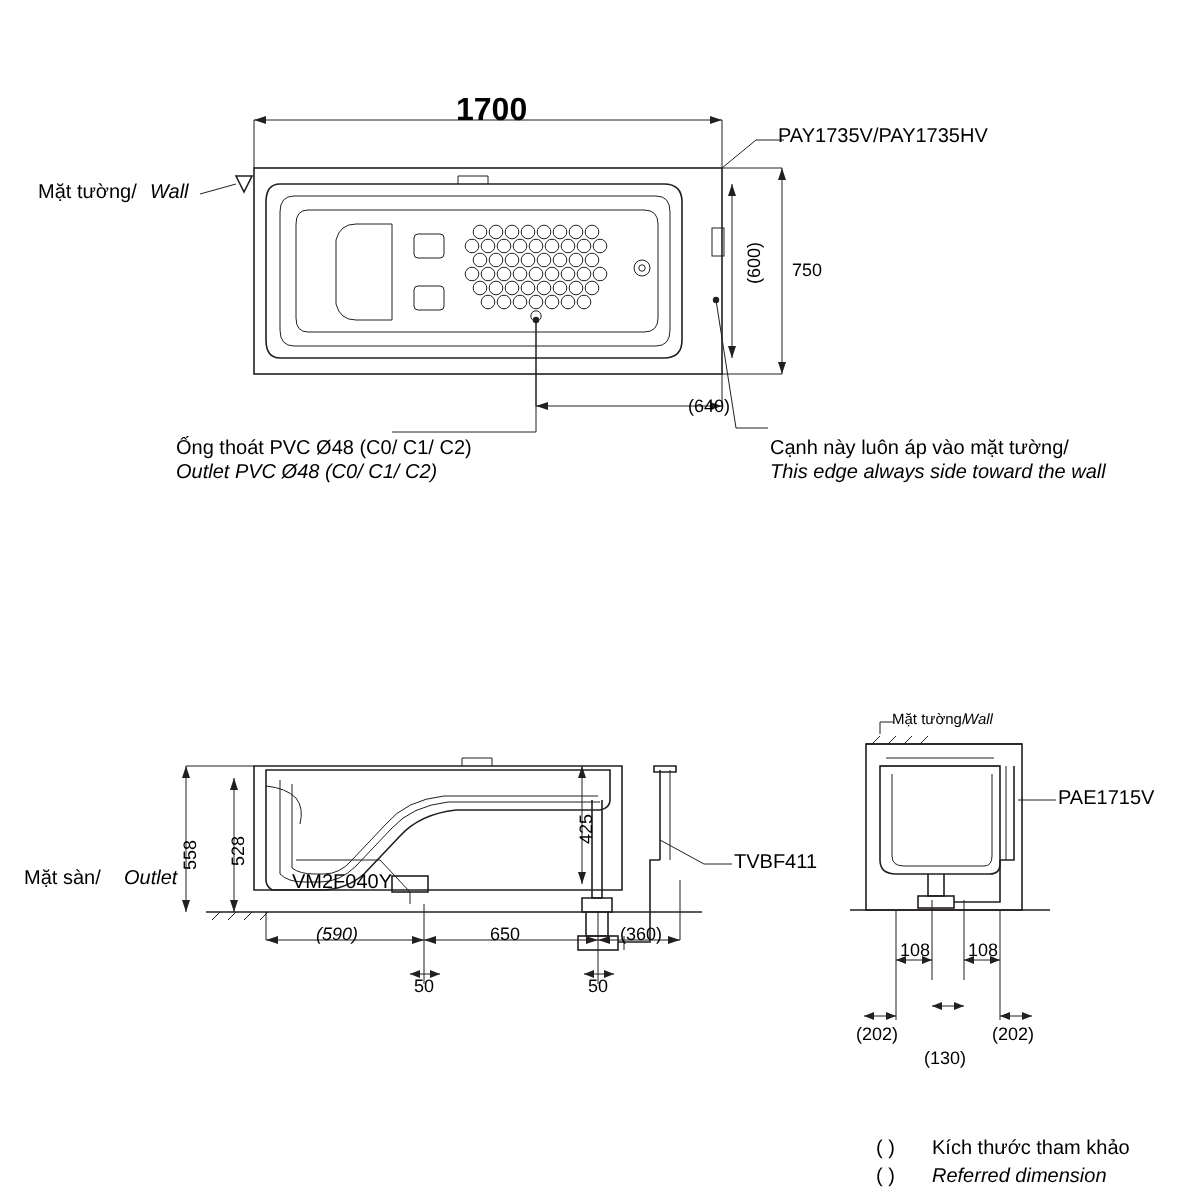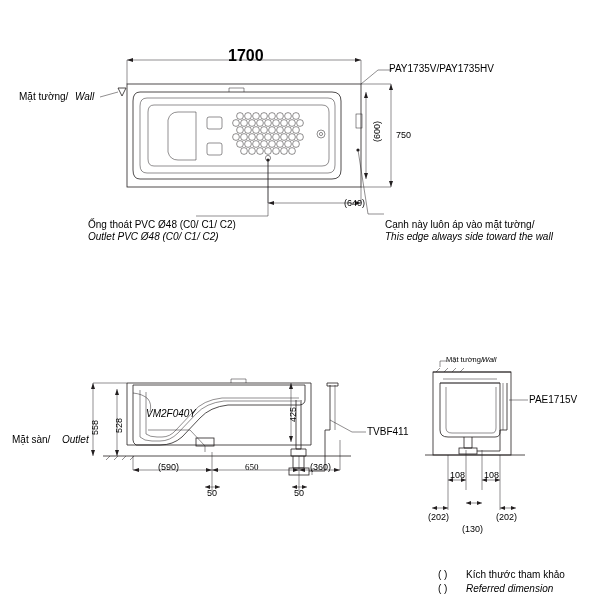--- a/index.html
+++ b/index.html
@@ -296,30 +296,30 @@
 <div class="lbl" style="left:88px; top:219px;">Ống thoát PVC Ø48 (C0/ C1/ C2)</div>
 <div class="lbl it" style="left:88px; top:231px;">Outlet PVC Ø48 (C0/ C1/ C2)</div>
 
 <div class="lbl" style="left:385px; top:219px;">Cạnh này luôn áp vào mặt tường/</div>
 <div class="lbl it" style="left:385px; top:231px;">This edge always side toward the wall</div>
 
 <div class="lbl dim rot" style="left:90px; top:435px;">558</div>
 <div class="lbl dim rot" style="left:114px; top:433px;">528</div>
 <div class="lbl dim rot" style="left:288px; top:422px;">425</div>
 
-<div class="lbl dim" style="left:158px; top:462px;">(590)</div>
-<div class="lbl dim" style="left:245px; top:462px;font-family:Liberation Serif, serif;">650</div>
+<div class="lbl dim" style="left:158px; top:462px;font-style:italic;">(590)</div>
+<div class="lbl dim" style="left:245px; top:462px;">650</div>
 <div class="lbl dim" style="left:310px; top:462px;">(360)</div>
 <div class="lbl dim" style="left:207px; top:488px;">50</div>
 <div class="lbl dim" style="left:294px; top:488px;">50</div>
 
 <div class="lbl" style="left:12px; top:434px;">Mặt sàn/</div>
 <div class="lbl it" style="left:62px; top:434px;">Outlet</div>
 
-<div class="lbl" style="left:146px; top:408px;font-style:italic;">VM2F040Y</div>
+<div class="lbl" style="left:146px; top:436px;">VM2F040Y</div>
 <div class="lbl" style="left:367px; top:426px;">TVBF411</div>
 
 <div class="lbl small" style="left:446px; top:355px;">Mặt tường/</div>
 <div class="lbl small it" style="left:482px; top:355px;">Wall</div>
 <div class="lbl" style="left:529px; top:394px;">PAE1715V</div>
 
 <div class="lbl dim" style="left:450px; top:470px;">108</div>
 <div class="lbl dim" style="left:484px; top:470px;">108</div>
 <div class="lbl dim" style="left:428px; top:512px;">(202)</div>
 <div class="lbl dim" style="left:462px; top:524px;">(130)</div>

